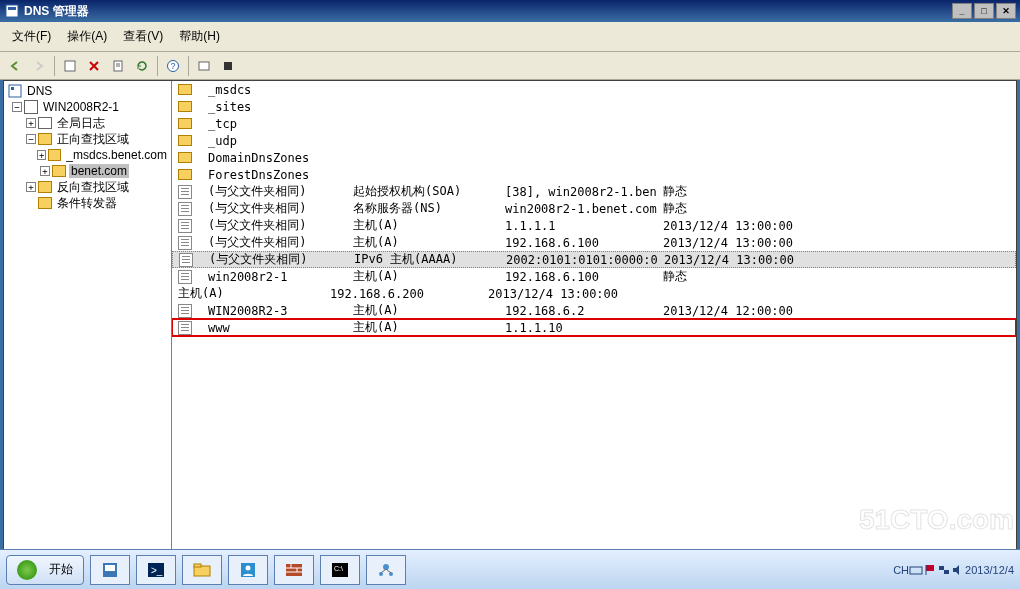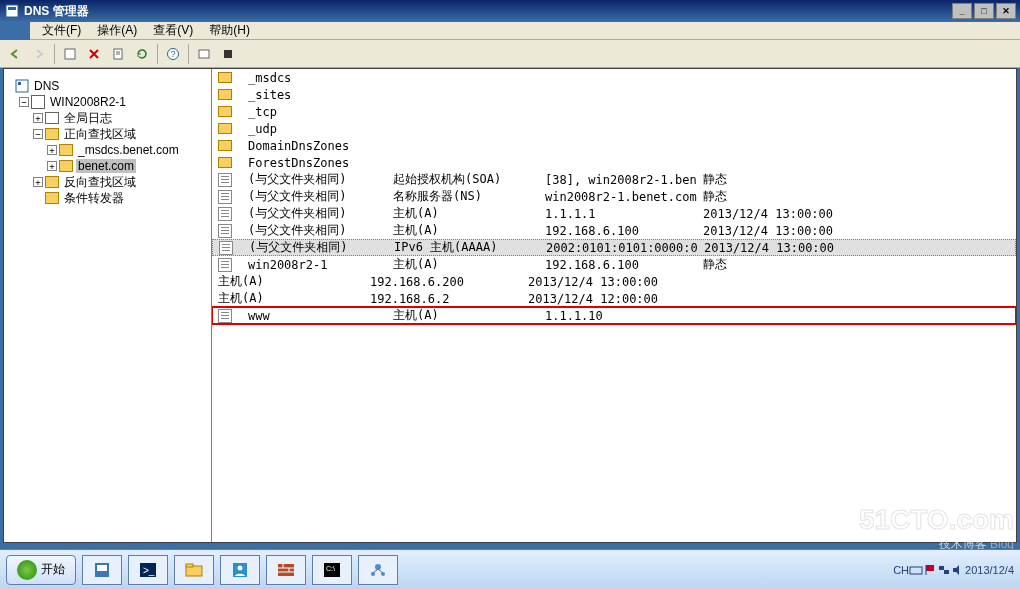--- a/index.html
+++ b/index.html
@@ -6,31 +6,31 @@
 body { width: 1020px; height: 589px; background: #3b6ea5; font-family: "Microsoft YaHei", SimSun, Arial, sans-serif; font-size: 12px; position: relative; overflow: hidden; }
 
 
 .titlebar { height: 22px; background: linear-gradient(#0a246a, #3b6ea5); display: flex; align-items: center; padding: 0 4px; color: #fff; font-weight: bold; }
 .titlebar .app-icon { width: 16px; height: 16px; margin-right: 4px; }
 .titlebar .title { flex: 1; font-size: 12px; }
 .titlebar .winbtns { display: flex; gap: 2px; }
 .titlebar .winbtn { width: 20px; height: 16px; background: #c0c0c0; border: 1px solid #808080; display: flex; align-items: center; justify-content: center; font-size: 9px; font-family: Arial; color: #000; }
 
 
-.menubar { height: 18px; background: #ece9d8; display: flex; align-items: center; padding: 0 4px; border-bottom: 1px solid #aca899; margin-left: 30px; }
+.menubar { height: 30px; background: #ece9d8; display: flex; align-items: center; padding: 0 4px; border-bottom: 1px solid #aca899; }
 .menubar .menuitem { padding: 2px 8px; cursor: default; }
 
 
 .toolbar { height: 28px; background: #ece9d8; display: flex; align-items: center; padding: 0 4px; border-bottom: 1px solid #aca899; gap: 2px; }
 .toolbar .tbtn { width: 22px; height: 22px; display: flex; align-items: center; justify-content: center; border: 1px solid transparent; }
 .toolbar .sep { width: 1px; height: 20px; background: #aca899; margin: 0 2px; }
 
 
 .main { display: flex; height: 475px; width: 1014px; margin-left: 3px; background: #fff; border: 1px solid #404040; }
-.tree { width: 208px; border-right: 1px solid #808080; background: #fff; overflow: auto; padding: 9px; }
+.tree { width: 168px; border-right: 1px solid #808080; background: #fff; overflow: auto; padding: 2px; }
 .tree-row { display: flex; align-items: center; height: 16px; white-space: nowrap; padding-left: 2px; }
 .tree-row .tw { width: 10px; height: 10px; border: 1px solid #808080; display: inline-flex; align-items: center; justify-content: center; font-size: 9px; line-height: 1; margin-right: 2px; font-family: monospace; }
 .tree-row .sp { display: inline-block; }
 .tree-row .lbl { padding: 0 2px; }
 .tree-row .lbl.sel { background: #c0c0c0; }
 .tree-row .folder { width: 14px; height: 12px; background: #f8d060; border: 1px solid #b08000; margin-right: 3px; display: inline-block; }
 .tree-row .srv { width: 14px; height: 14px; background: #fff; border: 1px solid #606060; margin-right: 3px; display: inline-block; }
 
 
 .list { flex: 1; display: flex; flex-direction: column; background: #fff; }
@@ -45,21 +45,21 @@
 .list-row .rec { width: 14px; height: 14px; background: #fff; border: 1px solid #888; display: inline-block; flex-shrink: 0; position: relative; }
 .list-row .rec::after { content:""; position:absolute; left:2px; top:2px; right:2px; bottom:2px; background: repeating-linear-gradient(#888 0 1px, transparent 1px 3px); }
 
 .c-name { width: 175px; }
 .c-type { width: 152px; }
 .c-data { width: 158px; }
 .c-ts { width: 240px; }
 
 
 .taskbar { position: absolute; bottom: 0; left: 0; right: 0; height: 40px; background: linear-gradient(#e3efff, #bcd5f0); border-top: 1px solid #5a7fb0; display: flex; align-items: center; padding: 0 6px; gap: 6px; }
-.startbtn { height: 30px; padding: 0 10px; background: linear-gradient(#f0f6ff,#d0e0f5); border: 1px solid #5a7fb0; border-radius: 4px; display: flex; align-items: center; gap: 4px; }
+.startbtn { height: 30px; padding: 0 10px; background: linear-gradient(#f0f6ff,#d0e0f5); border: 1px solid #5a7fb0; border-radius: 4px; display: flex; align-items: center; gap: 12px; }
 .startbtn .orb { width: 20px; height: 20px; border-radius: 50%; background: radial-gradient(#7ec850,#238b00); }
 .taskbtn { width: 40px; height: 30px; border: 1px solid #5a7fb0; background: #e8f0fb; display: flex; align-items: center; justify-content: center; }
 .taskbar .spacer { flex: 1; }
 .tray { display: flex; align-items: center; font-size: 11px; color: #24437a; }
 
 
 .wm { position: absolute; right: 6px; bottom: 36px; color: rgba(255,255,255,0.7); font-family: Arial; text-align: right; pointer-events: none; }
 .wm .big { font-size: 28px; font-weight: bold; -webkit-text-stroke: 1px rgba(200,200,200,0.5); }
 .wm .sm { font-size: 12px; }
 </style>
@@ -303,20 +303,24 @@
           <div class="cell c-type">主机(A)</div>
           <div class="cell c-data">192.168.6.100</div>
           <div class="cell c-ts">静态</div>
         </div>
         <div class="list-row">
           <div class="cell c-type">主机(A)</div>
           <div class="cell c-data">192.168.6.200</div>
           <div class="cell c-ts">2013/12/4 13:00:00</div>
         </div>
         <div class="list-row">
+          <div class="cell c-name">
+            <span class="rec"></span>
+            <span>WIN2008R2-3</span>
+          </div>
           <div class="cell c-type">主机(A)</div>
           <div class="cell c-data">192.168.6.2</div>
           <div class="cell c-ts">2013/12/4 12:00:00</div>
         </div>
         <div class="list-row hl">
           <div class="cell c-name">
             <span class="rec"></span>
             <span>www</span>
           </div>
           <div class="cell c-type">主机(A)</div>

